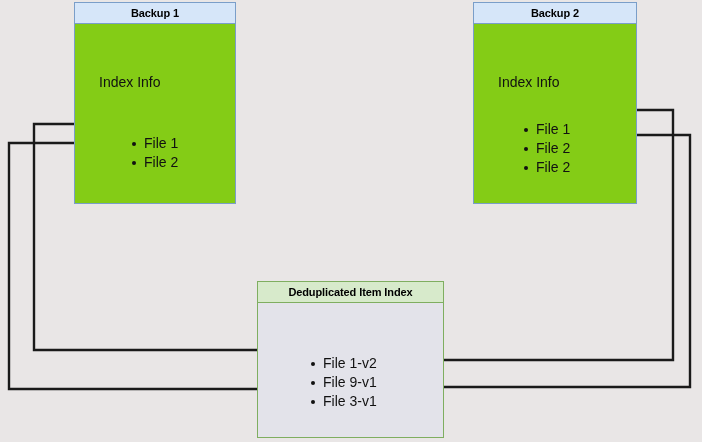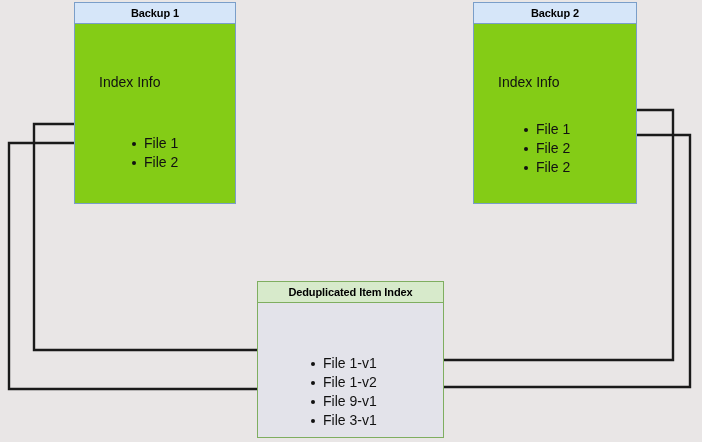--- a/index.html
+++ b/index.html
@@ -147,21 +147,20 @@
         <li>File 2</li>
         <li>File 2</li>
       </ul>
     </div>
   </div>
 
   <div class="node green" style="left:257px; top:281px; width:187px; height:157px;">
     <div class="hdr">Deduplicated Item Index</div>
     <div class="body" style="height:135px;">
       <ul class="file-list" style="left:48px; top:48px;">
-        <li>File 1-v1</li>
         <li>File 1-v2</li>
         <li>File 9-v1</li>
         <li>File 3-v1</li>
       </ul>
     </div>
   </div>
 
 </div>
 
 </body></html>

